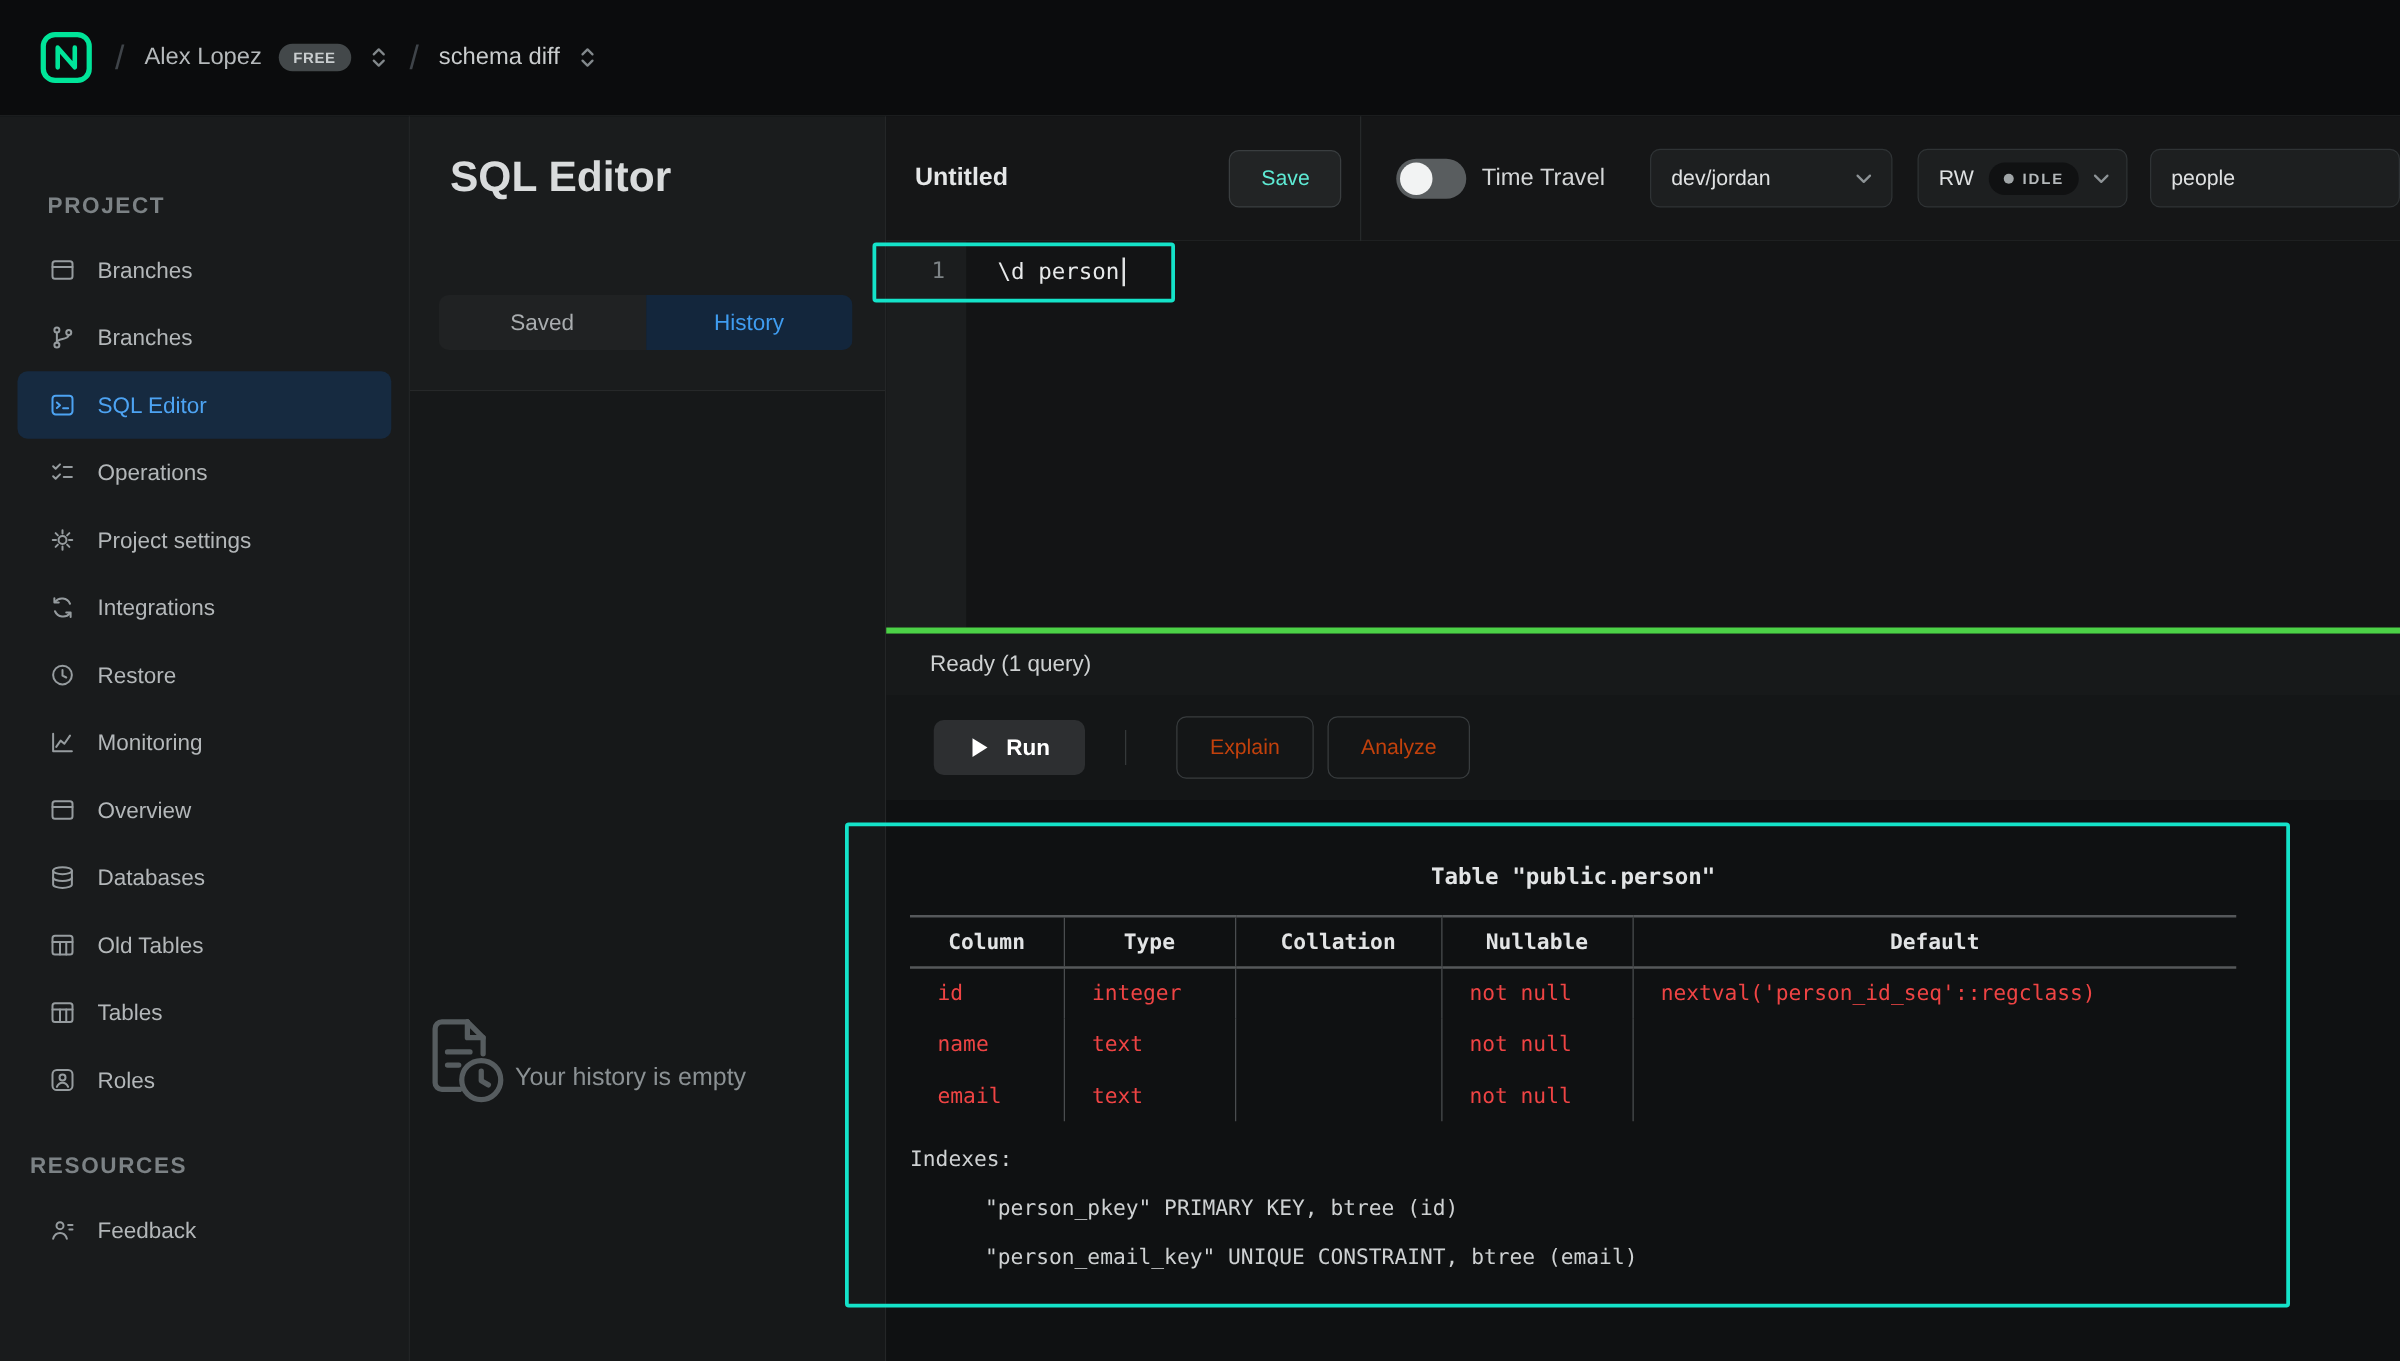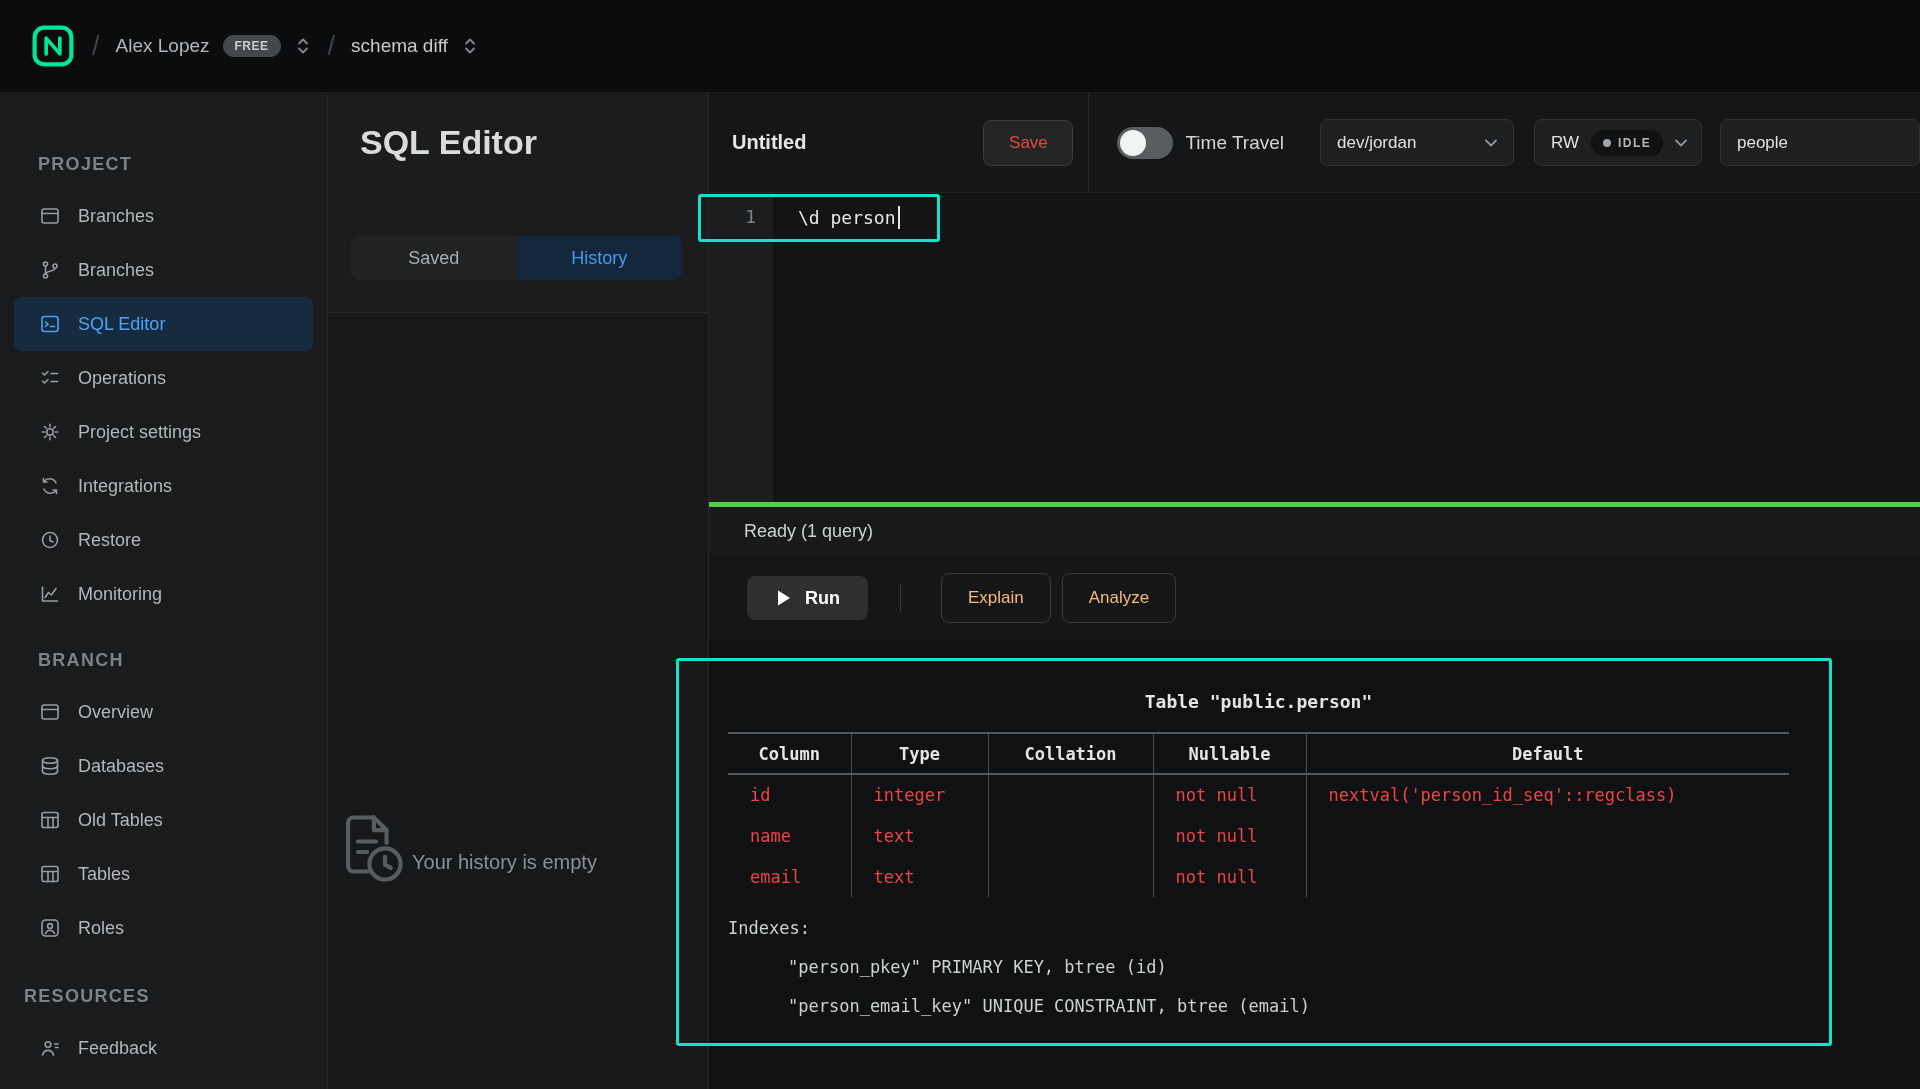--- a/index.html
+++ b/index.html
@@ -49,21 +49,21 @@
   .empty-icon { color:#565c5f; }
   .empty-label { margin-top:22px; font-size:20px; color:#8b9194; }
 
   
   .main { flex:1; min-width:0; display:flex; flex-direction:column; border-left:1px solid #242627; background:#131415; }
 
   .main-header { height:100px; flex:0 0 100px; background:#151617; border-bottom:1px solid #1e2021;
                  display:flex; align-items:center; padding:0 0 0 23px; }
   .untitled { font-size:20px; font-weight:600; color:#e4e6e7; }
   .save-btn { margin-left:auto; width:90px; height:46px; background:#222425; border:1px solid #3a3e40;
-              border-radius:8px; color:#ef4444; font-size:17px; font-family:inherit; cursor:pointer; }
+              border-radius:8px; color:#5eead4; font-size:17px; font-family:inherit; cursor:pointer; }
   .hdr-vdiv { width:1px; height:100px; background:#26292a; margin-left:15px; }
   .toggle { margin-left:28px; width:56px; height:32px; border-radius:999px; background:#595d5f;
             position:relative; cursor:pointer; flex:0 0 56px; }
   .toggle .knob { position:absolute; left:3px; top:3px; width:26px; height:26px; border-radius:50%; background:#f2f3f3; }
   .tt-label { margin-left:12px; font-size:19px; color:#d3d5d6; white-space:nowrap; }
   .dropdown { height:47px; background:#1d1f20; border:1px solid #2f3335; border-radius:8px;
               display:flex; align-items:center; padding:0 16px; gap:12px; cursor:pointer; flex:0 0 auto; }
   .dd-branch { margin-left:36px; width:194px; }
   .dd-compute { margin-left:20px; width:168px; }
   .dd-db { margin-left:18px; width:200px; }
@@ -82,21 +82,21 @@
   .caret { width:2px; height:23px; background:#e0e2e3; margin-left:2px; }
 
   .progress { height:5px; flex:0 0 5px; background:#4cd147; }
   .statusbar { height:49px; flex:0 0 49px; background:#17191a; display:flex; align-items:center;
                padding-left:35px; font-size:18px; color:#ced1d2; }
   .toolbar { height:84px; flex:0 0 84px; background:#141617; display:flex; align-items:center; padding-left:38px; }
   .run-btn { height:44px; padding:0 28px; background:#2d2f31; border:none; border-radius:8px; color:#ffffff;
              font-size:18px; font-weight:600; font-family:inherit; display:flex; align-items:center; gap:13px; cursor:pointer; }
   .tb-div { width:1px; height:28px; background:#35393a; margin:0 40px 0 32px; }
   .ghost-btn { height:50px; padding:0 26px; background:transparent; border:1px solid #383c3e; border-radius:8px;
-               color:#fdba74; font-size:17px; font-family:inherit; cursor:pointer; }
+               color:#c2410c; font-size:17px; font-family:inherit; cursor:pointer; }
   .ghost-btn + .ghost-btn { margin-left:11px; }
 
   .results { flex:1; background:#0f1112; font-family:"DejaVu Sans Mono", monospace; padding-top:48px; overflow:hidden; }
   .results-inner { width:1061px; margin-left:19px; }
   .rtitle { text-align:center; font-size:18px; font-weight:700; color:#e2e4e5; height:28px; line-height:28px; }
   table.ptable { margin-top:16px; border-collapse:collapse; width:1061px; font-size:17px; table-layout:fixed; }
   table.ptable th { height:41px; border-top:2px solid #55585a; border-bottom:2px solid #55585a;
                     font-weight:700; color:#e2e4e5; text-align:center; }
   table.ptable td { height:41px; padding-left:22px; color:#ef4444; text-align:left; vertical-align:middle; }
   table.ptable th:not(:last-child), table.ptable td:not(:last-child) { border-right:1px solid #4a4d4f; }
@@ -229,21 +229,20 @@
       <a class="nav-item">
         <span class="nav-icon">
           <svg width="22" height="22" viewBox="0 0 22 22" fill="none" stroke="currentColor" stroke-width="1.6" stroke-linecap="round" stroke-linejoin="round">
               <path d="M3.5 4v14h15"></path>
               <polyline points="6,14.5 9.5,9.5 12.5,12 17,5.5"></polyline>
             </svg>
         </span>
         <span class="nav-label">Monitoring</span>
       </a>
 
-      <div class="section-label mt1">BRANCH</div>
 
       <a class="nav-item">
         <span class="nav-icon">
           <svg width="22" height="22" viewBox="0 0 22 22" fill="none" stroke="currentColor" stroke-width="1.6" stroke-linecap="round" stroke-linejoin="round">
               <rect x="3" y="4" width="16" height="14" rx="2"></rect>
               <line x1="3" y1="8.5" x2="19" y2="8.5"></line>
             </svg>
         </span>
         <span class="nav-label">Overview</span>
       </a>

